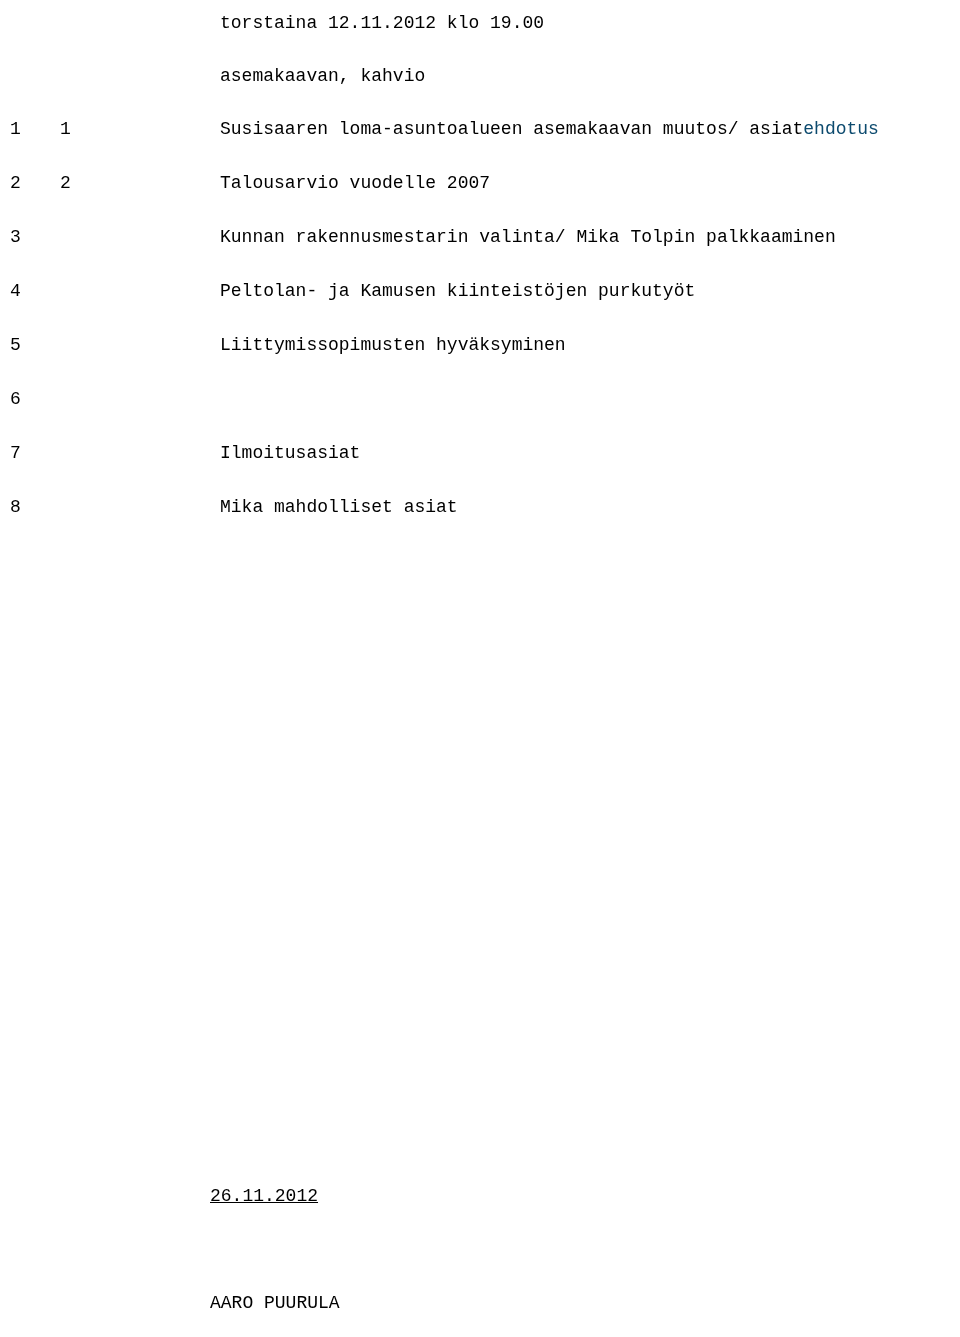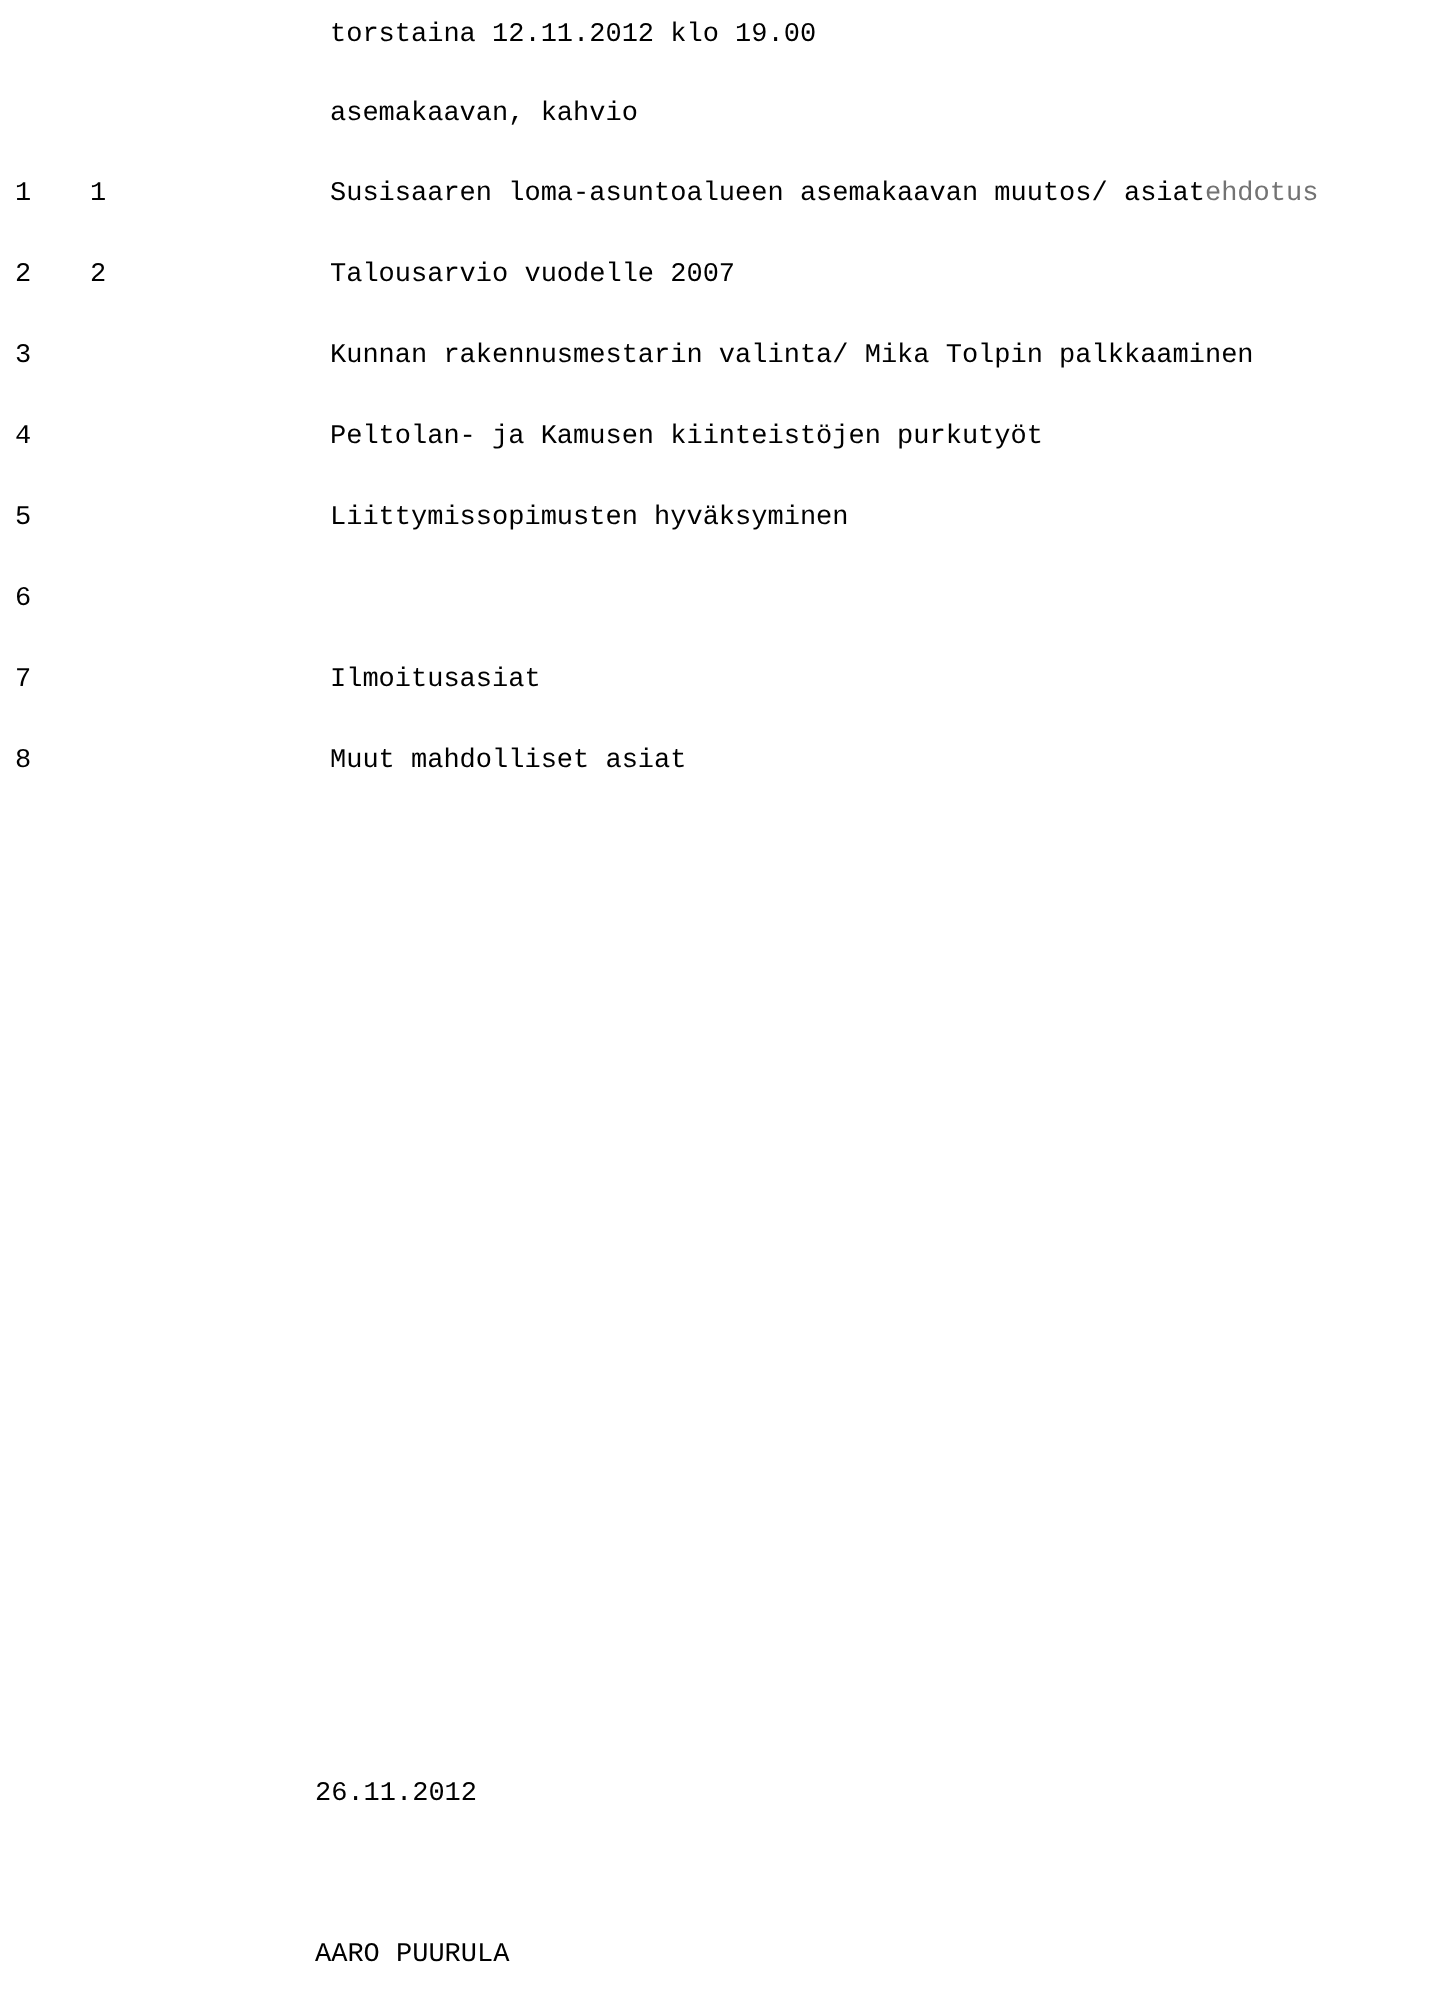--- a/index.html
+++ b/index.html
@@ -34,28 +34,29 @@
       width: 50px;
       flex-shrink: 0;
     }
     .col-b {
       width: 160px;
       flex-shrink: 0;
     }
     .col-text {
       flex: 1;
     }
-    .red { color: #737373; }
+    .red { color: #0c4a6e; }
     .footer-area {
       position: absolute;
       bottom: 20px;
       left: 210px;
     }
     .footer-date {
       margin-bottom: 80px;
+      text-decoration: underline;
     }
   </style>
 </head>
 <body>
 
 <div class="header-section">
   <div class="header-line header-indent">torstaina 12.11.2012 klo 19.00</div>
   <div class="header-line header-indent">asemakaavan, kahvio</div>
 </div>
 
@@ -98,21 +99,21 @@
 
   <div class="agenda-item">
     <div class="col-a">7</div>
     <div class="col-b"></div>
     <div class="col-text"><span>Ilmoitusasiat</span></div>
   </div>
 
   <div class="agenda-item" style="margin-top:27px">
     <div class="col-a">8</div>
     <div class="col-b"></div>
-    <div class="col-text"><span>Muut mahdolliset asiat</span></div>
+    <div class="col-text"><span>Mika mahdolliset asiat</span></div>
   </div>
 
 </div>
 
 <div class="footer-area">
   <div class="footer-date">26.11.2012</div>
   <div>AARO PUURULA</div>
 </div>
 
 </body></html>

